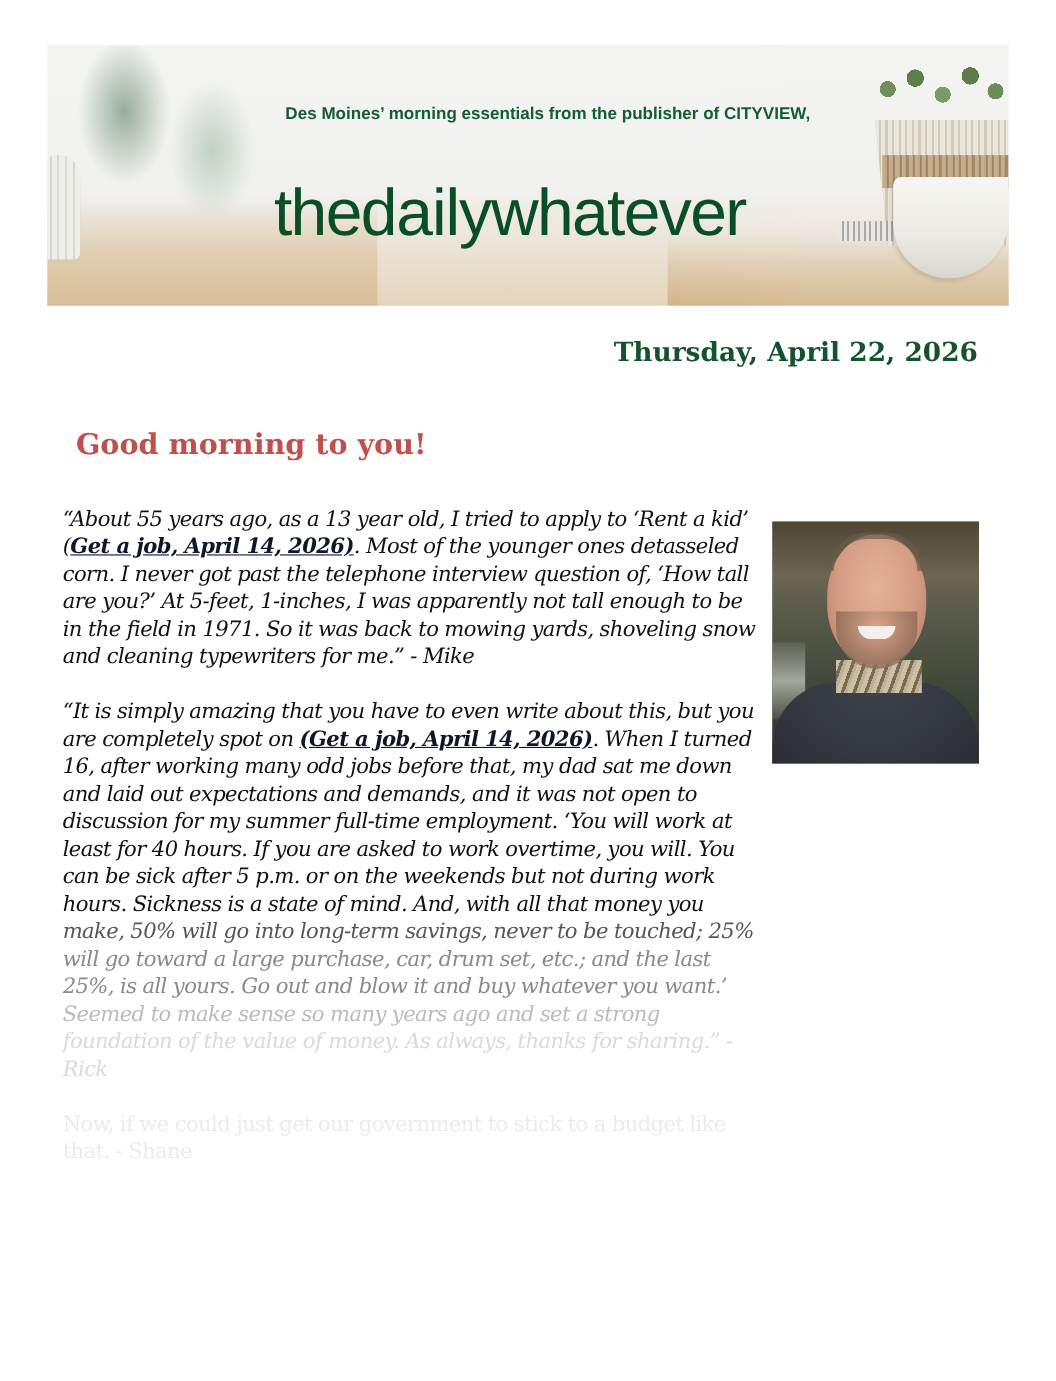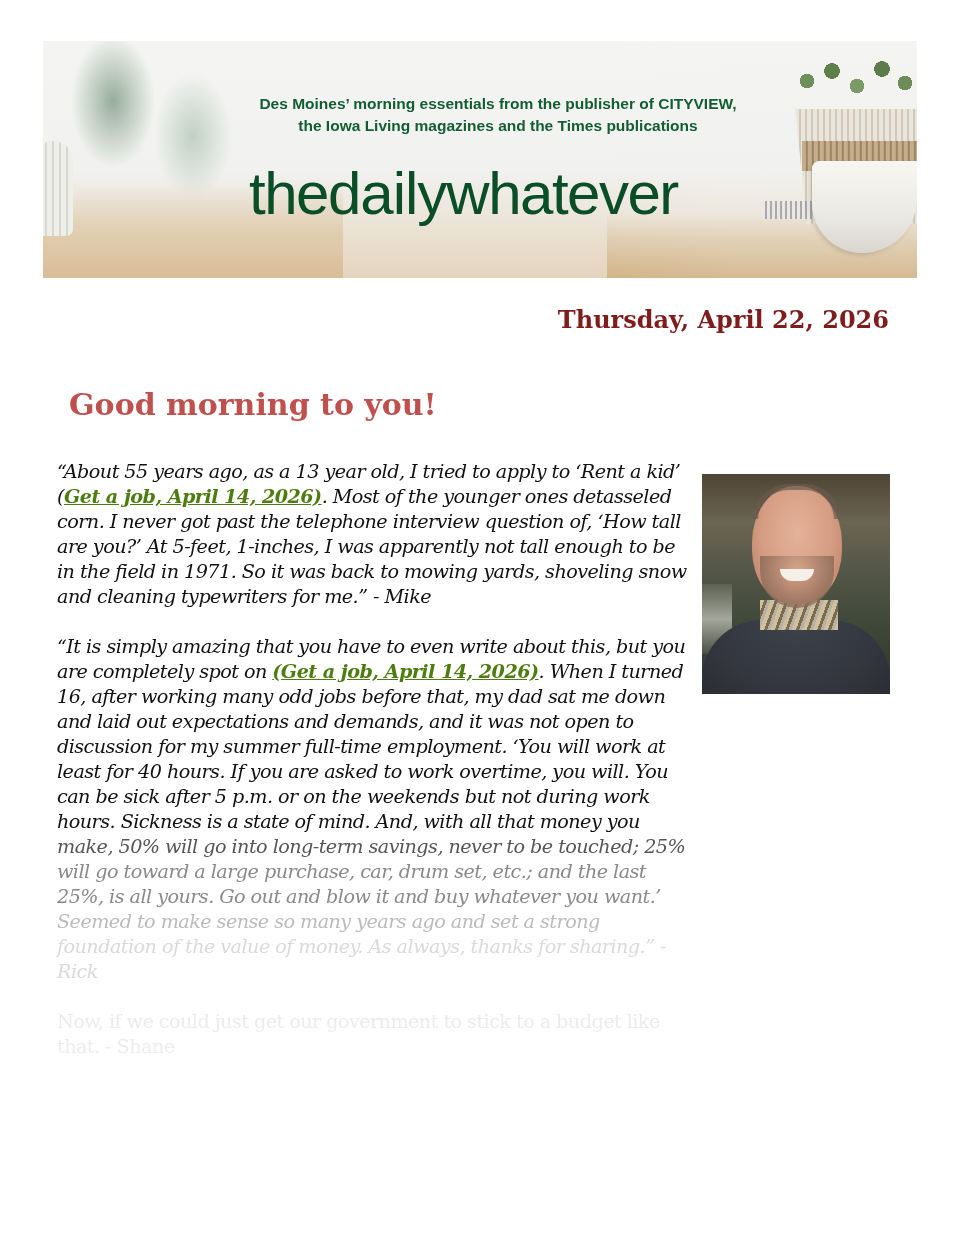--- a/index.html
+++ b/index.html
@@ -40,25 +40,25 @@
     .banner .tagline { position: absolute; left: 0; right: 0; top: 52px; text-align: center;
               font-family: "Liberation Sans", sans-serif; font-weight: bold; font-size: 15.5px; line-height: 22px;
               color: #135d33; letter-spacing: 0; padding-left: 36px; }
     .banner .logo { position: absolute; left: 206px; top: 118px; font-family: "Liberation Sans", sans-serif;
               font-size: 60px; line-height: 70px; color: #0a4e28; letter-spacing: -1.5px; white-space: nowrap; }
     .banner .logo .light { font-weight: normal; }
     .banner .logo .bold { font-weight: normal; letter-spacing: -1px; }
 
     
     .date { position: absolute; right: 71px; top: 303px; font-family: "DejaVu Serif", serif;
-            font-weight: bold; font-size: 24px; line-height: 34px; color: #7f1d1d; }
+            font-weight: bold; font-size: 24px; line-height: 34px; color: #14532d; }
 
     
     .greeting { position: absolute; left: 69px; top: 385px; font-family: "DejaVu Serif", serif;
-                font-weight: bold; font-size: 30px; line-height: 40px; color: #c0504d; margin: 0; }
+                font-weight: bold; font-size: 26px; line-height: 40px; color: #c0504d; margin: 0; }
 
     
     .photo { position: absolute; left: 702px; top: 474px; width: 188px; height: 220px; overflow: hidden;
              background: linear-gradient(180deg, #4f4536 0%, #6c6553 22%, #57594a 40%, #3f4738 70%, #2e3429 100%); }
     .photo .water { position: absolute; left: 0; top: 110px; width: 30px; height: 70px;
              background: linear-gradient(180deg, rgba(220,220,210,.1), rgba(230,230,220,.6), rgba(220,220,210,.1)); }
     .photo .head { position: absolute; left: 50px; top: 12px; width: 90px; height: 118px;
              background: radial-gradient(ellipse at 50% 40%, #e3b299 0%, #d59d83 55%, #b57a62 100%);
              border-radius: 48% 48% 46% 46%; }
     .photo .hair { position: absolute; left: 52px; top: 10px; width: 86px; height: 35px;
@@ -73,21 +73,21 @@
     .photo .sweater { position: absolute; left: 0; top: 146px; width: 188px; height: 80px;
              background: radial-gradient(ellipse at 50% 0%, #3e424c 0%, #34373f 60%, #2a2c33 100%);
              border-radius: 60px 60px 0 0; }
 
     
     .content { position: absolute; left: 57px; top: 459px; width: 640px; font-family: "DejaVu Serif", serif;
                font-size: 19.2px; line-height: 25px; color: #111; letter-spacing: -0.55px; }
     .content p { margin: 0 0 25px 0; }
     .content p.welcome { width: 630px; }
     .content .quote { font-style: italic; }
-    .content a { color: #4d7c0f; font-weight: bold; text-decoration: underline; }
+    .content a { color: #0f172a; font-weight: bold; text-decoration: underline; }
     .content .fade1 { color: #565656; }
     .content .fade2 { color: #8a8a8a; }
     .content .fade3 { color: #bbbbbb; }
     .content .fade4 { color: #dadada; }
     .content .fade5 { color: #ececec; }
     .fade-overlay { position: absolute; left: 0; top: 1040px; width: 960px; height: 215px;
              background: linear-gradient(180deg, rgba(255,255,255,0) 0%, rgba(255,255,255,.35) 30%, rgba(255,255,255,.85) 70%, #fff 100%);
              pointer-events: none; }
   </style>
 </head>
@@ -97,21 +97,20 @@
   <div class="bg-left"></div>
   <div class="vase-left"></div>
   <div class="bg-right"></div>
   <div class="plant"></div>
   <div class="pot"></div>
   <div class="pot-band"></div>
   <div class="notebook"></div>
   <div class="bowl"></div>
   <div class="tagline">
     <div>Des Moines’ morning essentials from the publisher of CITYVIEW,</div>
-    <div>the Iowa Living magazines and the Times publications</div>
   </div>
   <div class="logo"><span class="light">the</span><span class="bold">daily</span><span class="light">whatever</span></div>
 </div>
 
 <div class="date">Thursday, April 22, 2026</div>
 
 <h1 class="greeting">Good morning to you!</h1>
 
 <div class="photo">
   <div class="water"></div>

